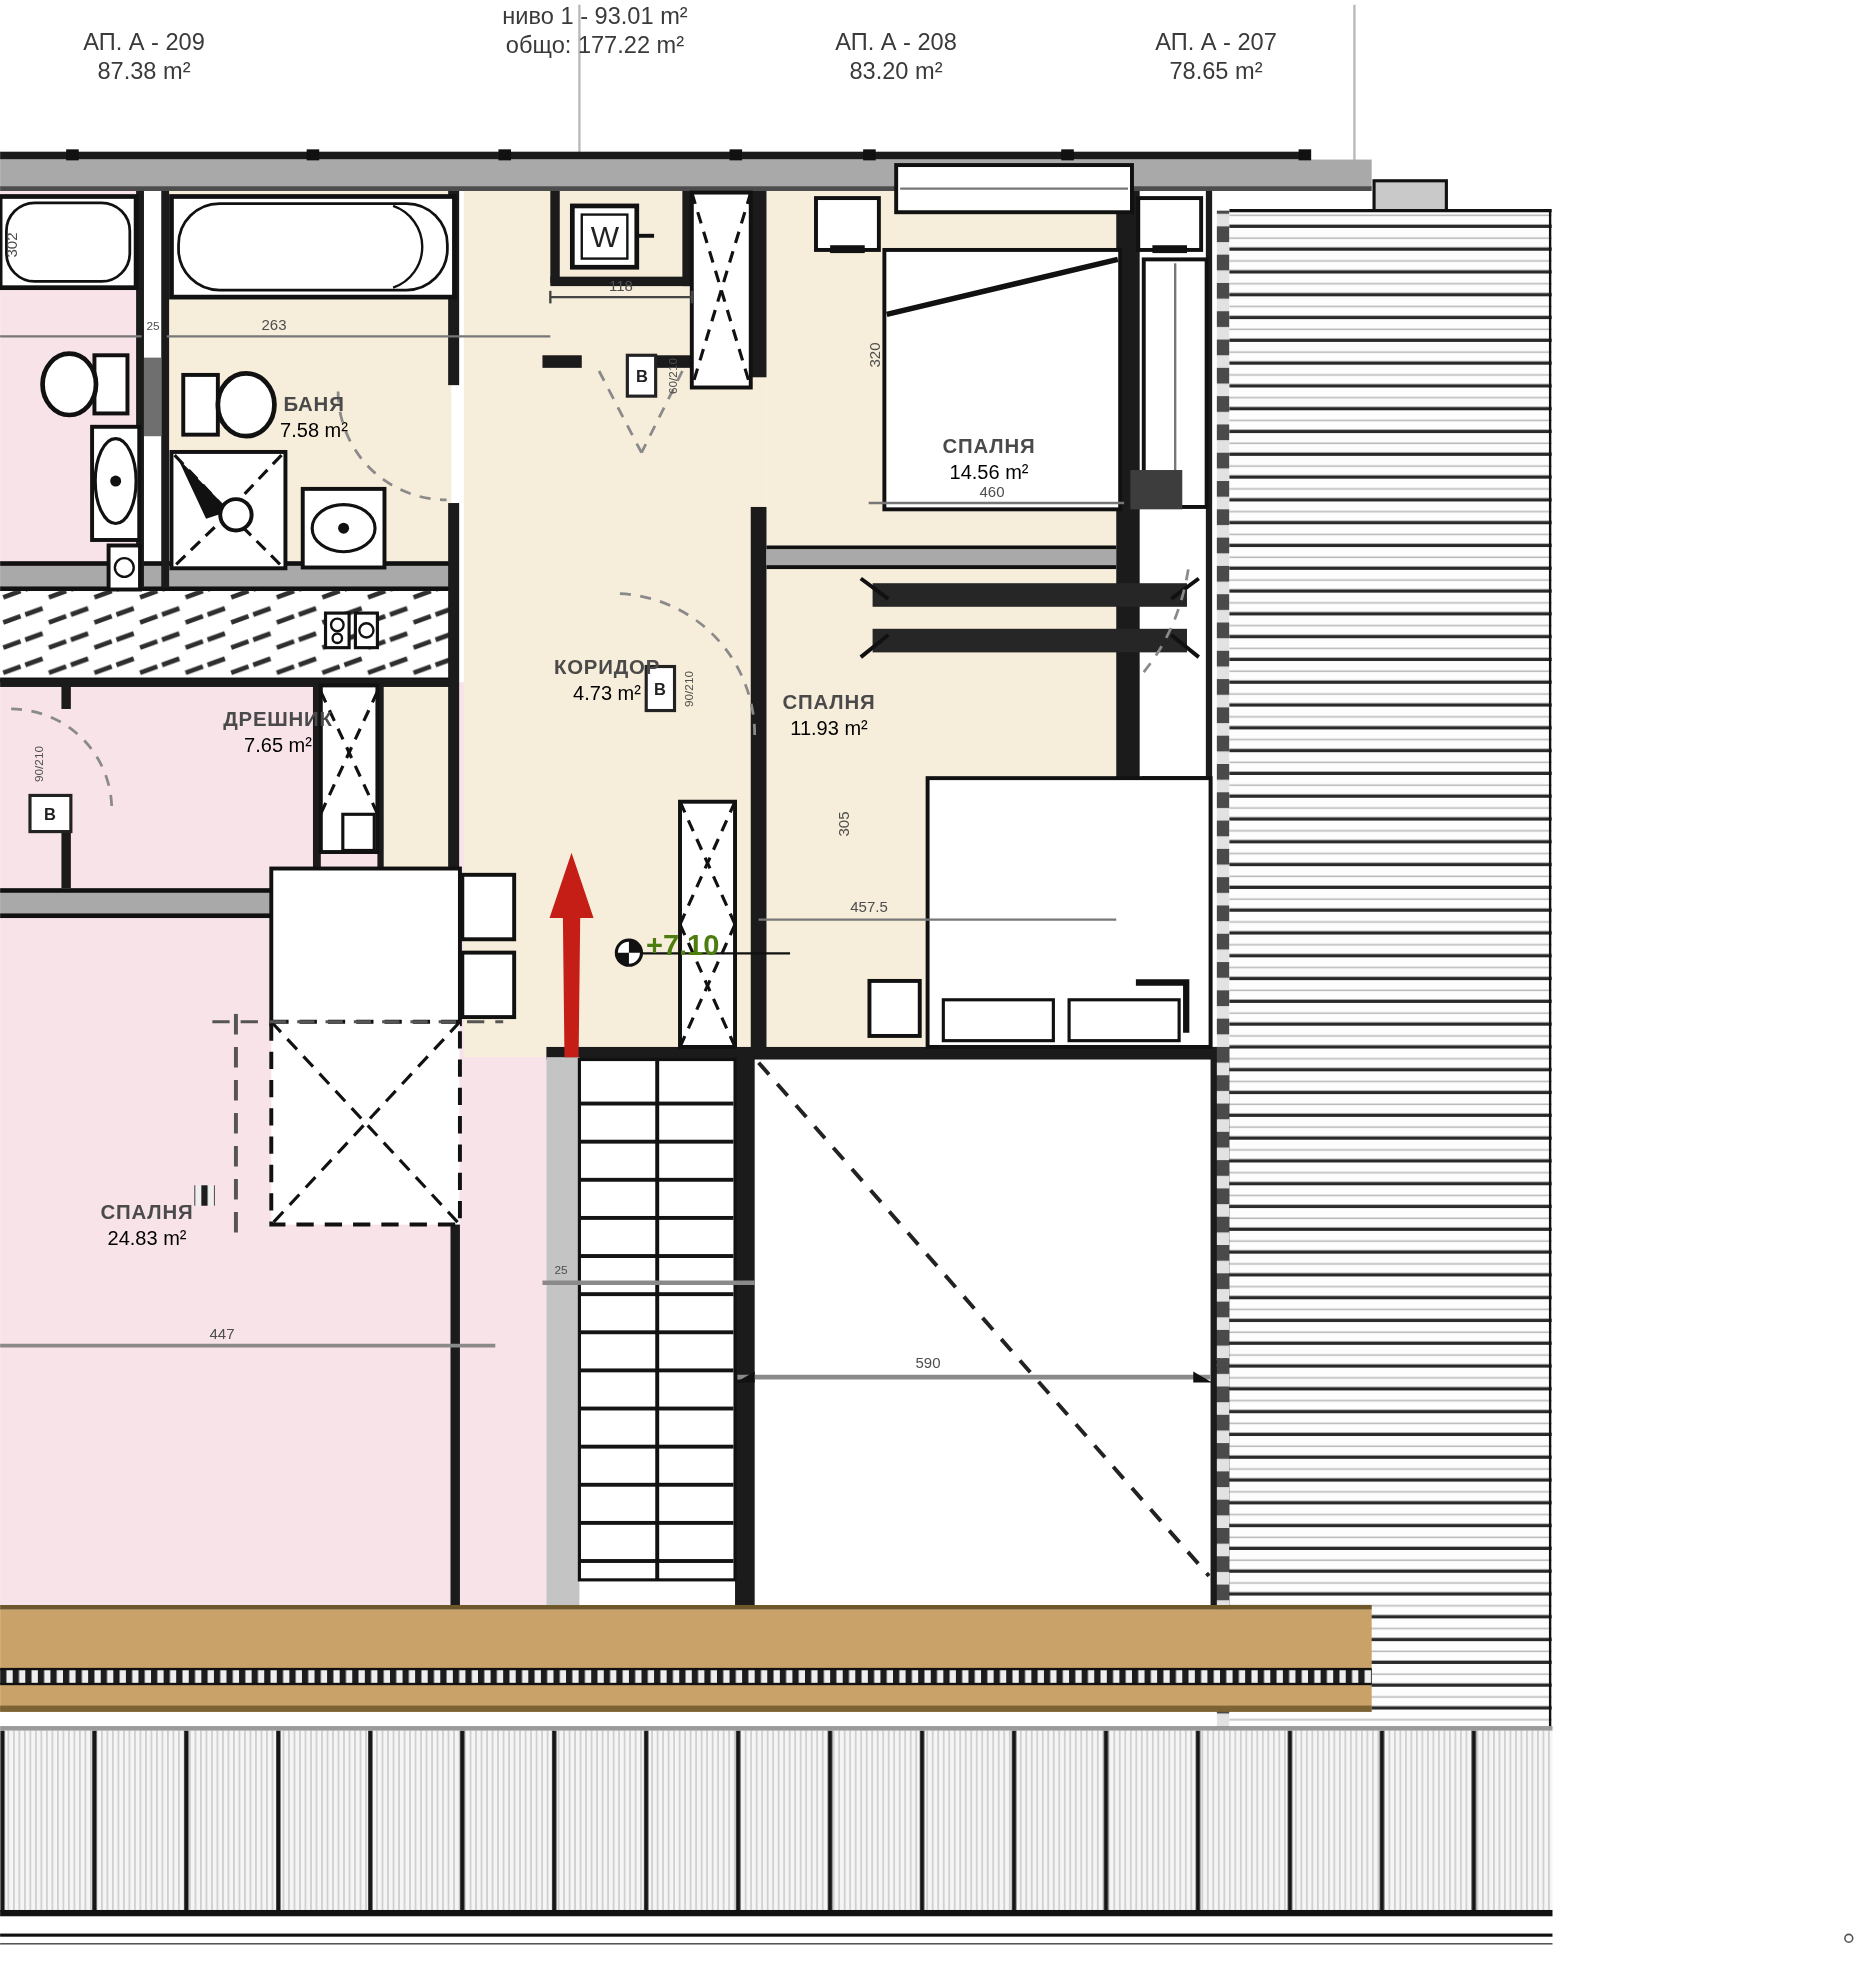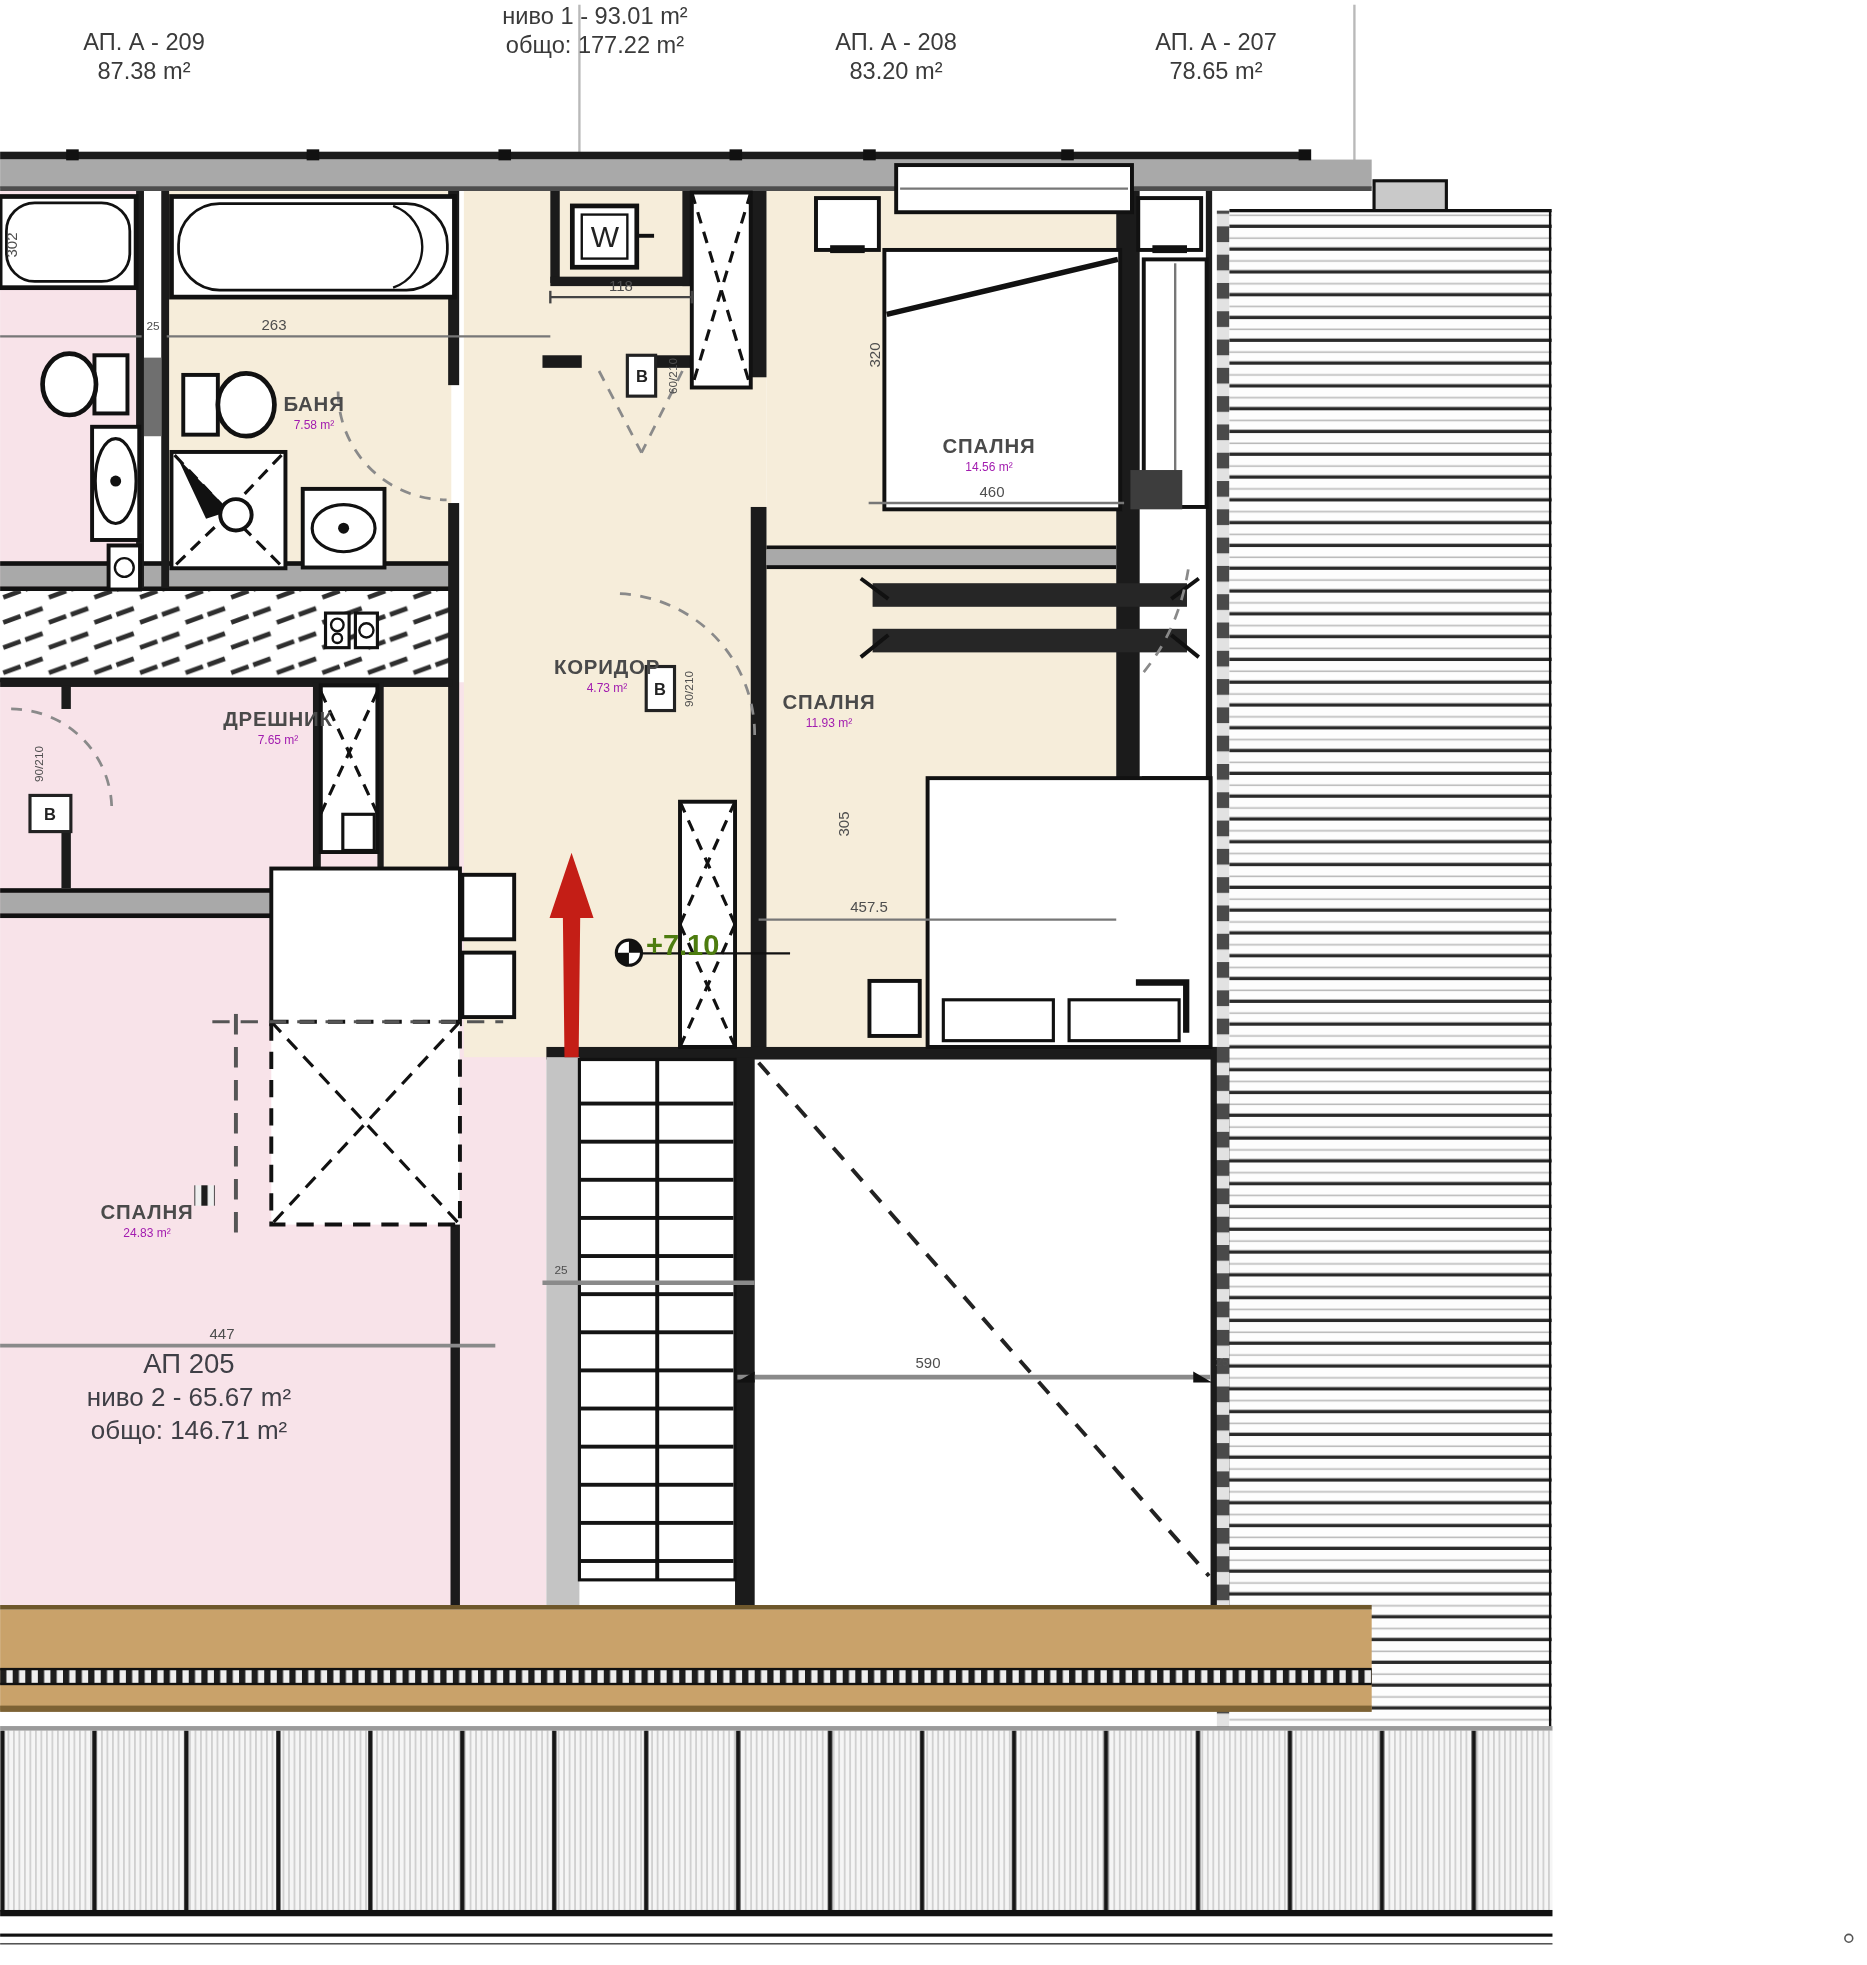--- a/index.html
+++ b/index.html
@@ -2,21 +2,21 @@
 <html style="font-size:12.6px"><head>
 <meta charset="utf-8">
 <style>
   html,body{margin:0;padding:0;background:#ffffff;}
   .stage{position:relative;width:1867px;height:1965px;background:#fff;overflow:hidden;
          font-family:"Liberation Sans", sans-serif;color:#3d3d3d;}
   .plan-svg{position:absolute;left:0;top:0;}
   .lbl{position:absolute;text-align:center;transform:translateX(-50%);white-space:nowrap;line-height:1.25;}
   .hdr{font-size:23.6px;color:#3a3a3a;}
   .room-name{font-size:20.4px;color:#4a4a4a;font-weight:bold;letter-spacing:0.8px;}
-  .room-area{font-size:12px;color:#a21caf;}
+  .room-area{font-size:20px;color:#000000;}
   .apt{font-size:26px;color:#3f3f46;}
   .apt .t{font-size:27.5px;}
   .dim{position:absolute;font-size:15px;color:#4e4e4e;transform:translateX(-50%);white-space:nowrap;}
   .dim.sm{font-size:11.8px;}
   .dim.vert{transform:translate(-50%,-50%) rotate(-90deg);transform-origin:center;}
   .tag{position:absolute;font-size:16.5px;color:#222;font-weight:bold;transform:translate(-50%,-50%);}
   .tag.w{font-size:30px;font-weight:normal;}
   .lvl{position:absolute;font-size:29px;color:#4d7c0f;font-weight:bold;}
 </style>
 </head>
@@ -351,25 +351,20 @@
   </div>
   <div class="lbl" style="left:233px;top:707px;margin-left:45px;">
     <div class="room-name">ДРЕШНИК</div>
     <div class="room-area">7.65 m²</div>
   </div>
   <div class="lbl" style="left:147px;top:1200px;">
     <div class="room-name">СПАЛНЯ</div>
     <div class="room-area">24.83 m²</div>
   </div>
 
-  <div class="lbl apt" style="left:189px;top:1347px;">
-    <div class="t">АП 205</div>
-    <div>ниво 2 - 65.67 m²</div>
-    <div>общо: 146.71 m²</div>
-  </div>
 
   <div class="lvl" style="left:646px;top:929px;">+7.10</div>
 
   <div class="tag w" style="left:605px;top:237px;">W</div>
   <div class="tag" style="left:642px;top:376px;">B</div>
   <div class="tag" style="left:660px;top:689px;">B</div>
   <div class="tag" style="left:50px;top:814px;">B</div>
 
   <div class="dim" style="left:621px;top:277px;">118</div>
   <div class="dim" style="left:274px;top:316px;">263</div>

